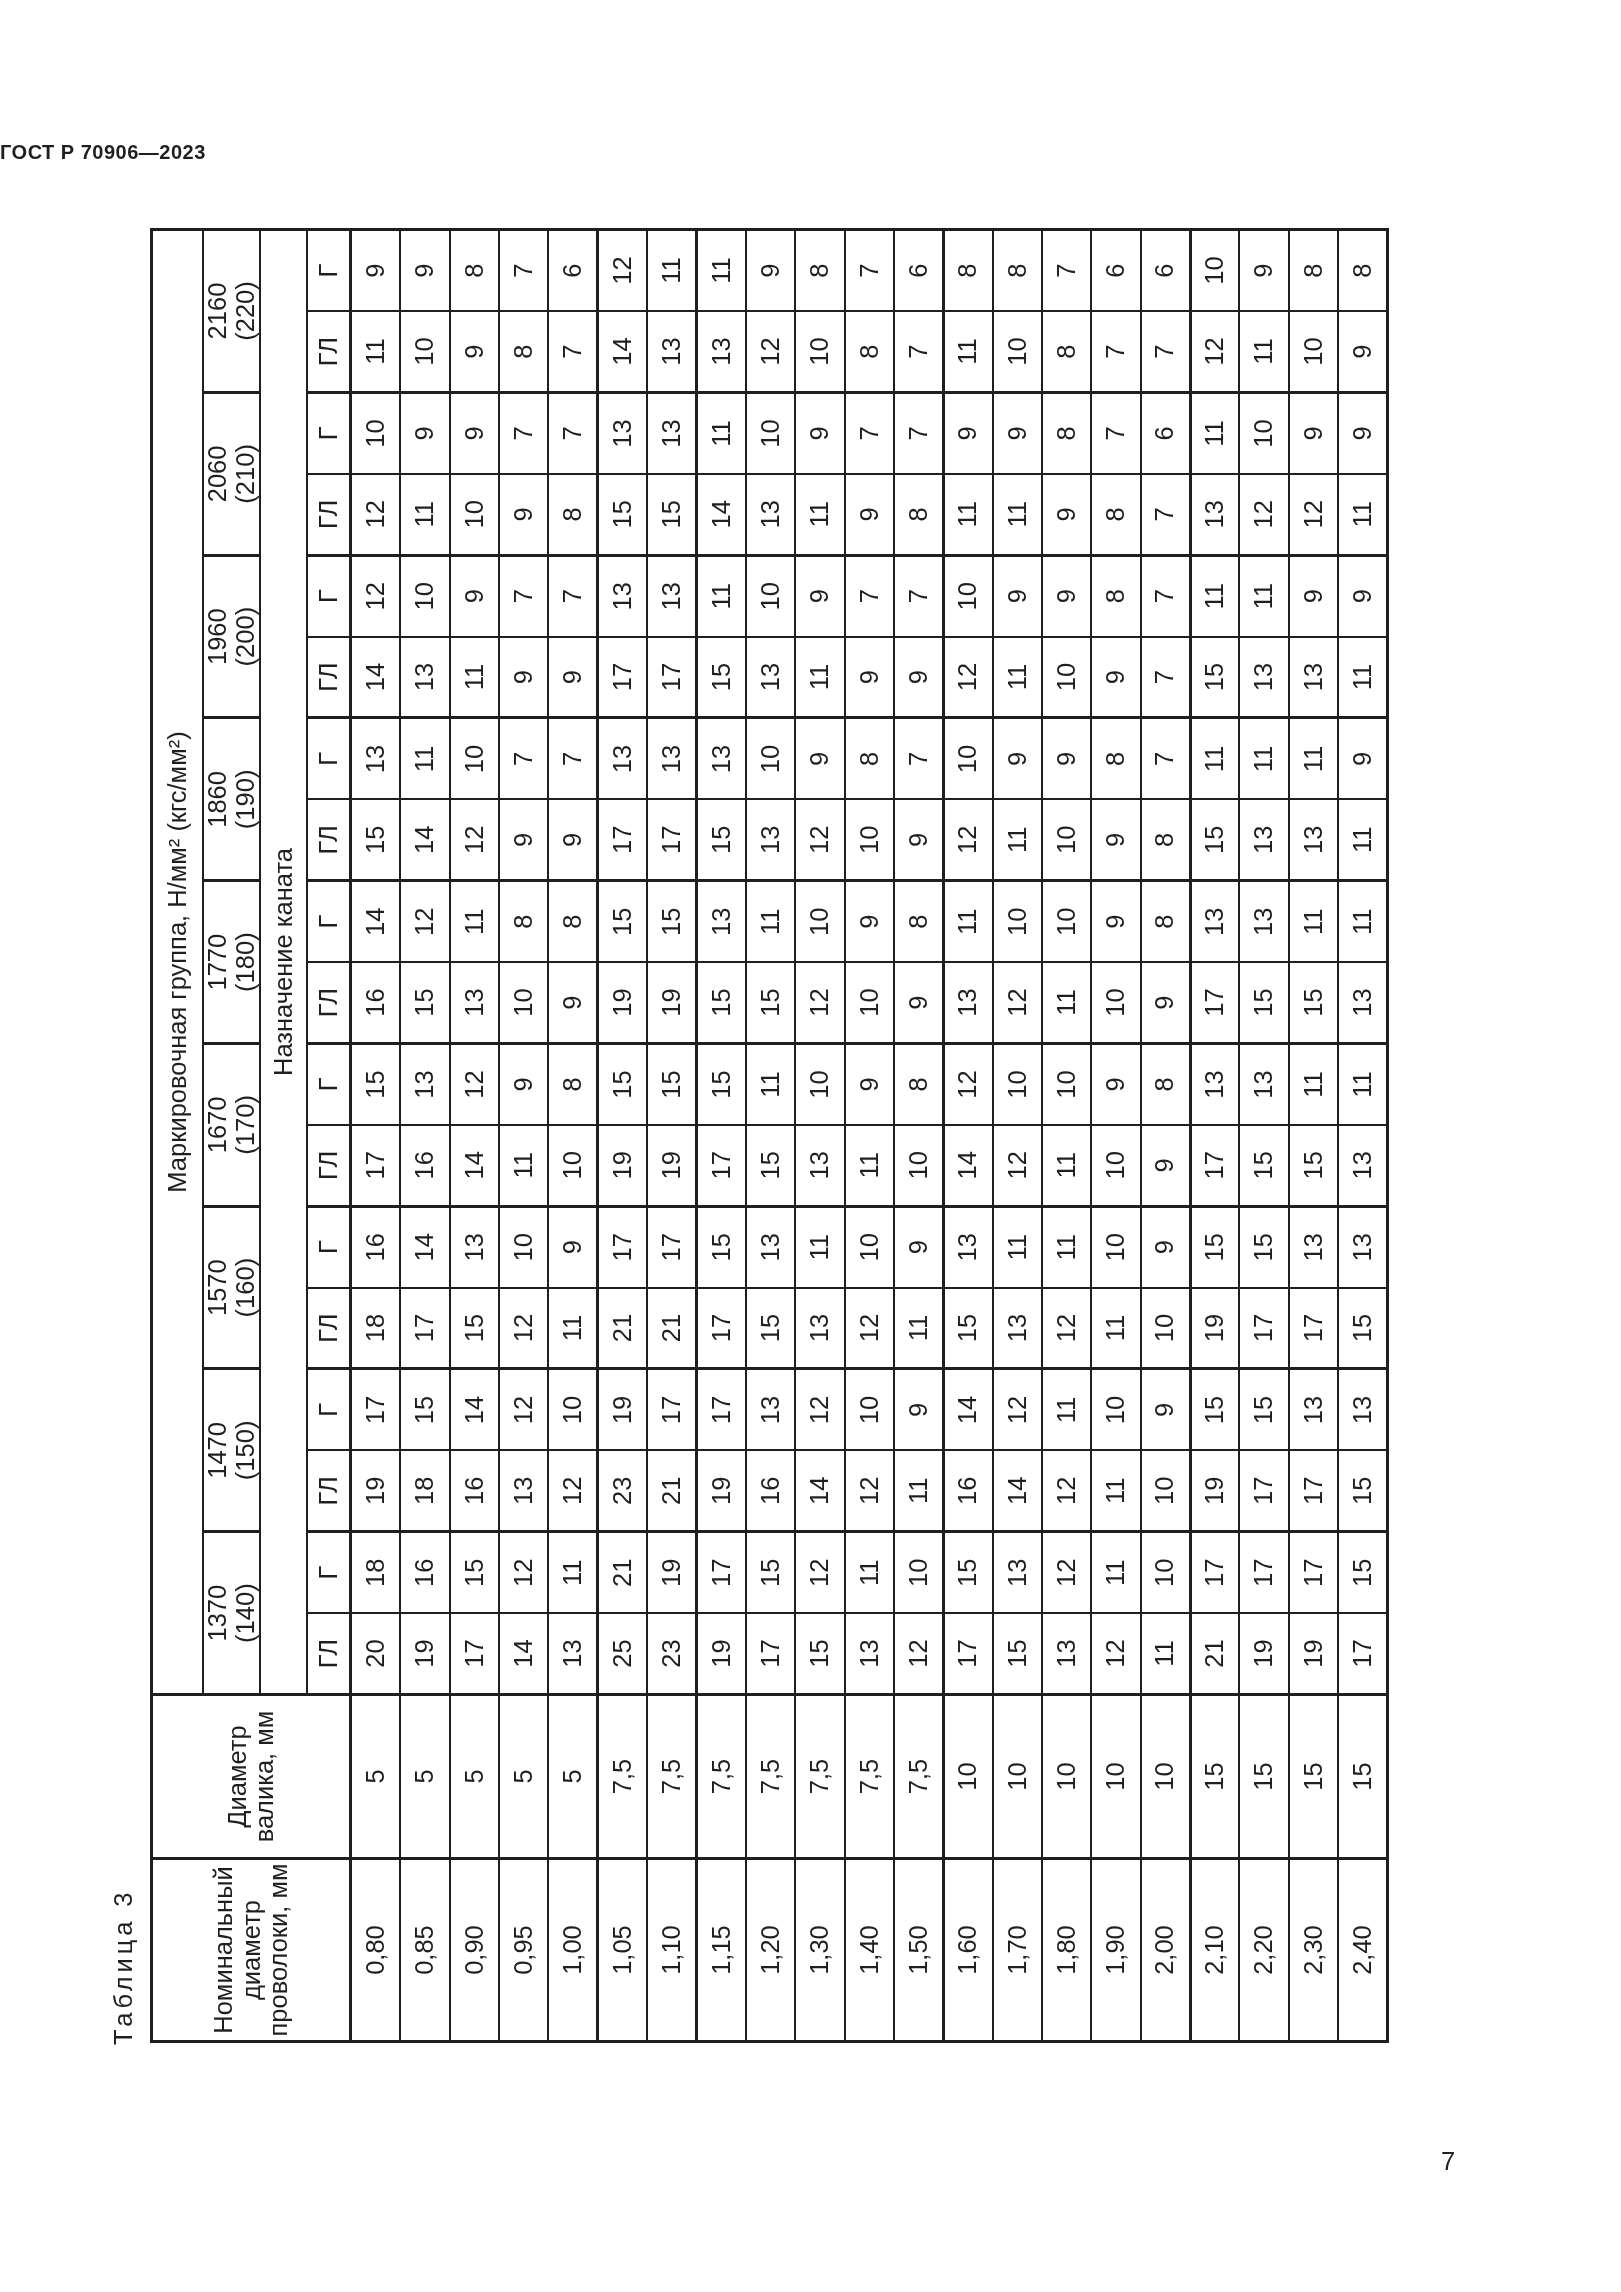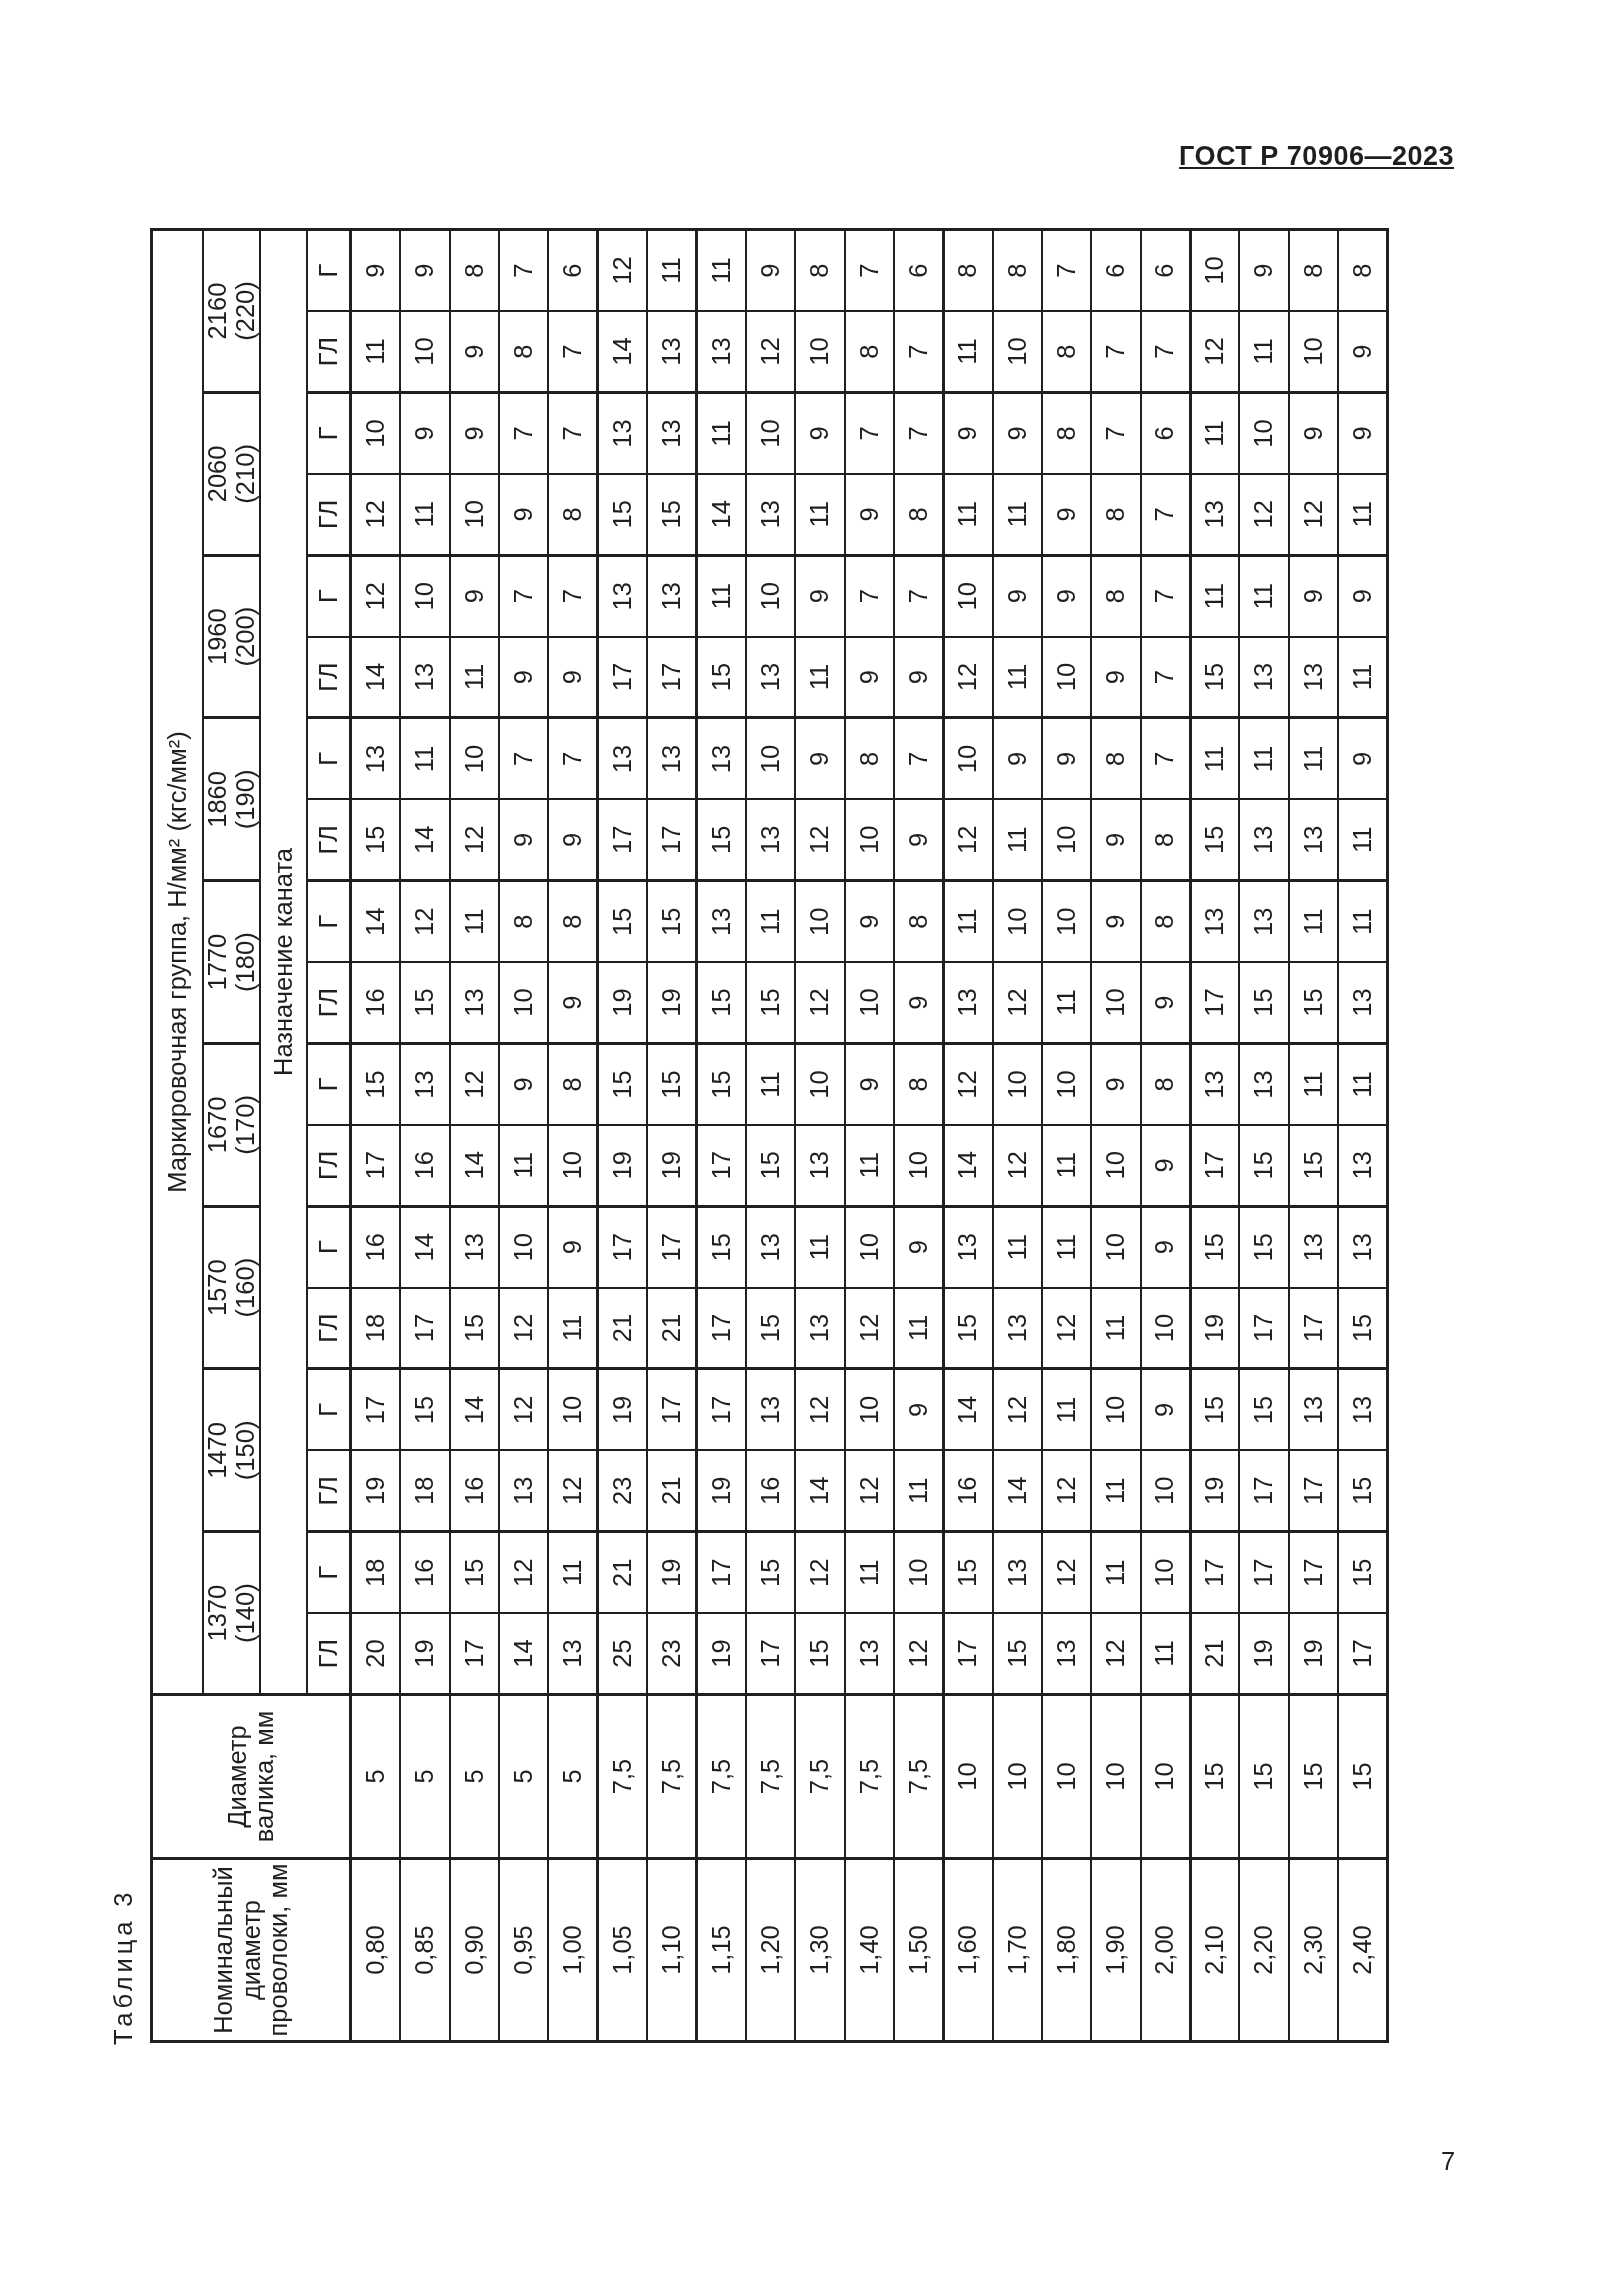--- a/index.html
+++ b/index.html
@@ -1,22 +1,22 @@
 <!DOCTYPE html>
 <html><head>
 <meta charset="utf-8">
 <style>
   html,body{margin:0;padding:0;}
   body{
     width:1621px;height:2293px;position:relative;background:#ffffff;
     font-family:"Liberation Sans",sans-serif;color:#1f1f1f;overflow:hidden;
   }
   .doc-header{
-    position:absolute;top:141px;left:0;width:1454px;text-align:right;
-    font-size:27px;font-weight:bold;letter-spacing:0.5px;text-decoration:underline;
+    position:absolute;top:141px;left:0;width:1454px;
+    font-size:20px;font-weight:bold;letter-spacing:0.5px;
   }
   .page-number{
     position:absolute;top:2147px;left:1441px;font-size:25.5px;
   }
   
   .caption-wrap{position:absolute;left:106px;top:1825px;width:35px;height:220px;}
   .caption-inner{
     width:220px;height:35px;transform:rotate(-90deg) translate(-220px,0);
     transform-origin:0 0;font-size:25.5px;letter-spacing:3.9px;white-space:nowrap;
     line-height:35px;text-align:left;

